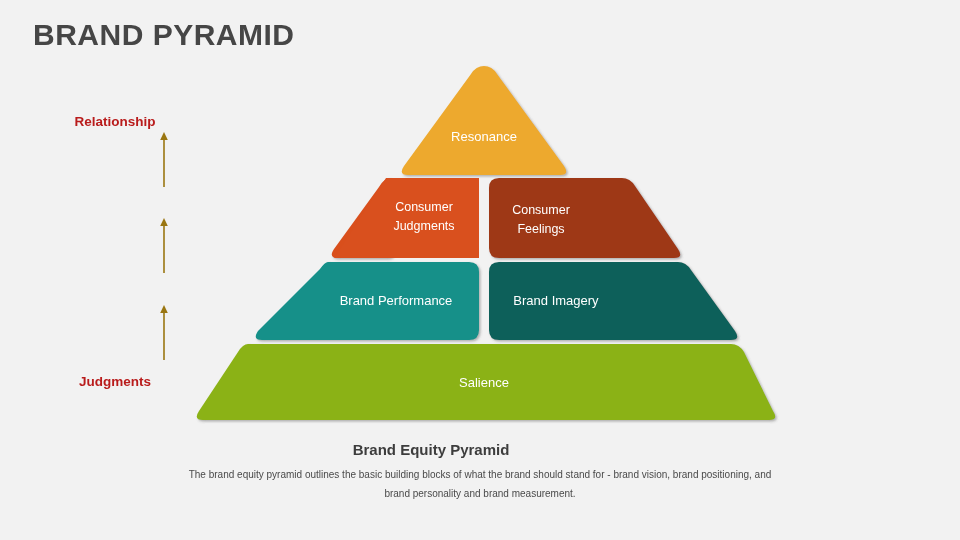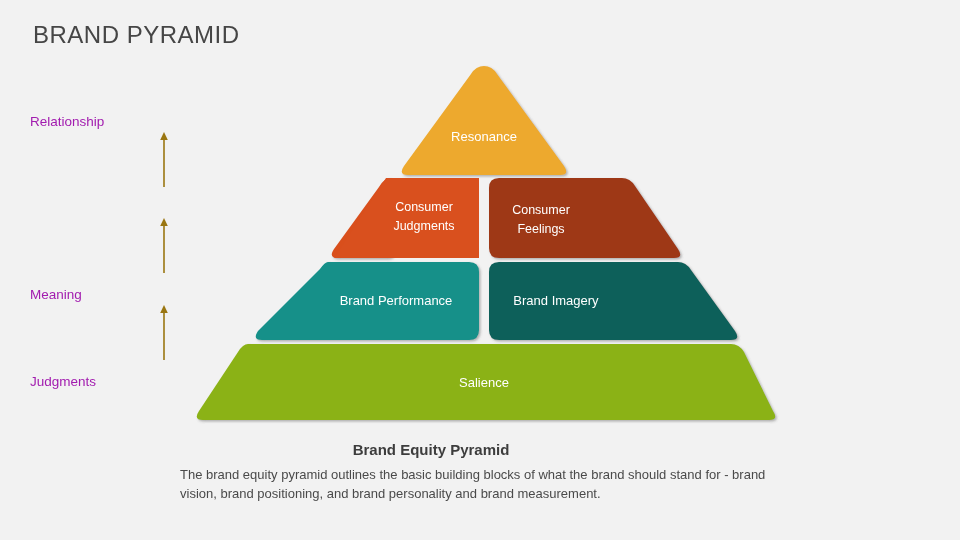--- a/index.html
+++ b/index.html
@@ -19,35 +19,35 @@
     position: absolute;
     left: 0; top: 0;
     width: 960px;
     height: 540px;
   }
 
   #page-title {
     position: absolute;
     left: 33px;
     top: 17px;
-    font-size: 24px;
-    font-weight: normal;
+    font-size: 30px;
+    font-weight: bold;
     letter-spacing: 0.5px;
     color: #464646;
     line-height: 36px;
     white-space: nowrap;
   }
 
   
   .stage-label {
     position: absolute;
     font-size: 13.5px;
-    font-weight: normal;
-    color: #a21caf;
-    text-align: left;
+    font-weight: bold;
+    color: #b91c1c;
+    text-align: center;
     width: 170px;
     left: 30px;
     line-height: 16px;
     white-space: nowrap;
   }
   #stage-relationship { top: 114px; }
   #stage-response     { top: 200px; }
   #stage-meaning      { top: 287px; }
   #stage-identity     { top: 374px; }
 
@@ -79,35 +79,34 @@
     font-size: 15px;
     font-weight: bold;
     color: #3d3d3d;
     line-height: 20px;
   }
   #caption-body {
     position: absolute;
     left: 180px;
     top: 465px;
     width: 600px;
-    text-align: left;
-    font-size: 13px;
+    text-align: center;
+    font-size: 10px;
     color: #4a4a4a;
     line-height: 19px;
   }
 </style>
 </head>
 <body>
 
 <div id="slide">
 
   <div id="page-title">BRAND PYRAMID</div>
 
   <div class="stage-label" id="stage-relationship">Relationship</div>
-  <div class="stage-label" id="stage-meaning">Meaning</div>
   <div class="stage-label" id="stage-identity">Judgments</div>
 
   <svg id="pyramid-svg" viewBox="0 0 960 540">
     <defs>
       <filter id="blockshadow" x="-20%" y="-20%" width="150%" height="150%">
         <feDropShadow dx="1.5" dy="1.5" stdDeviation="1.2" flood-color="#5a5a5a" flood-opacity="0.45"></feDropShadow>
       </filter>
     </defs>
 
     <g>

